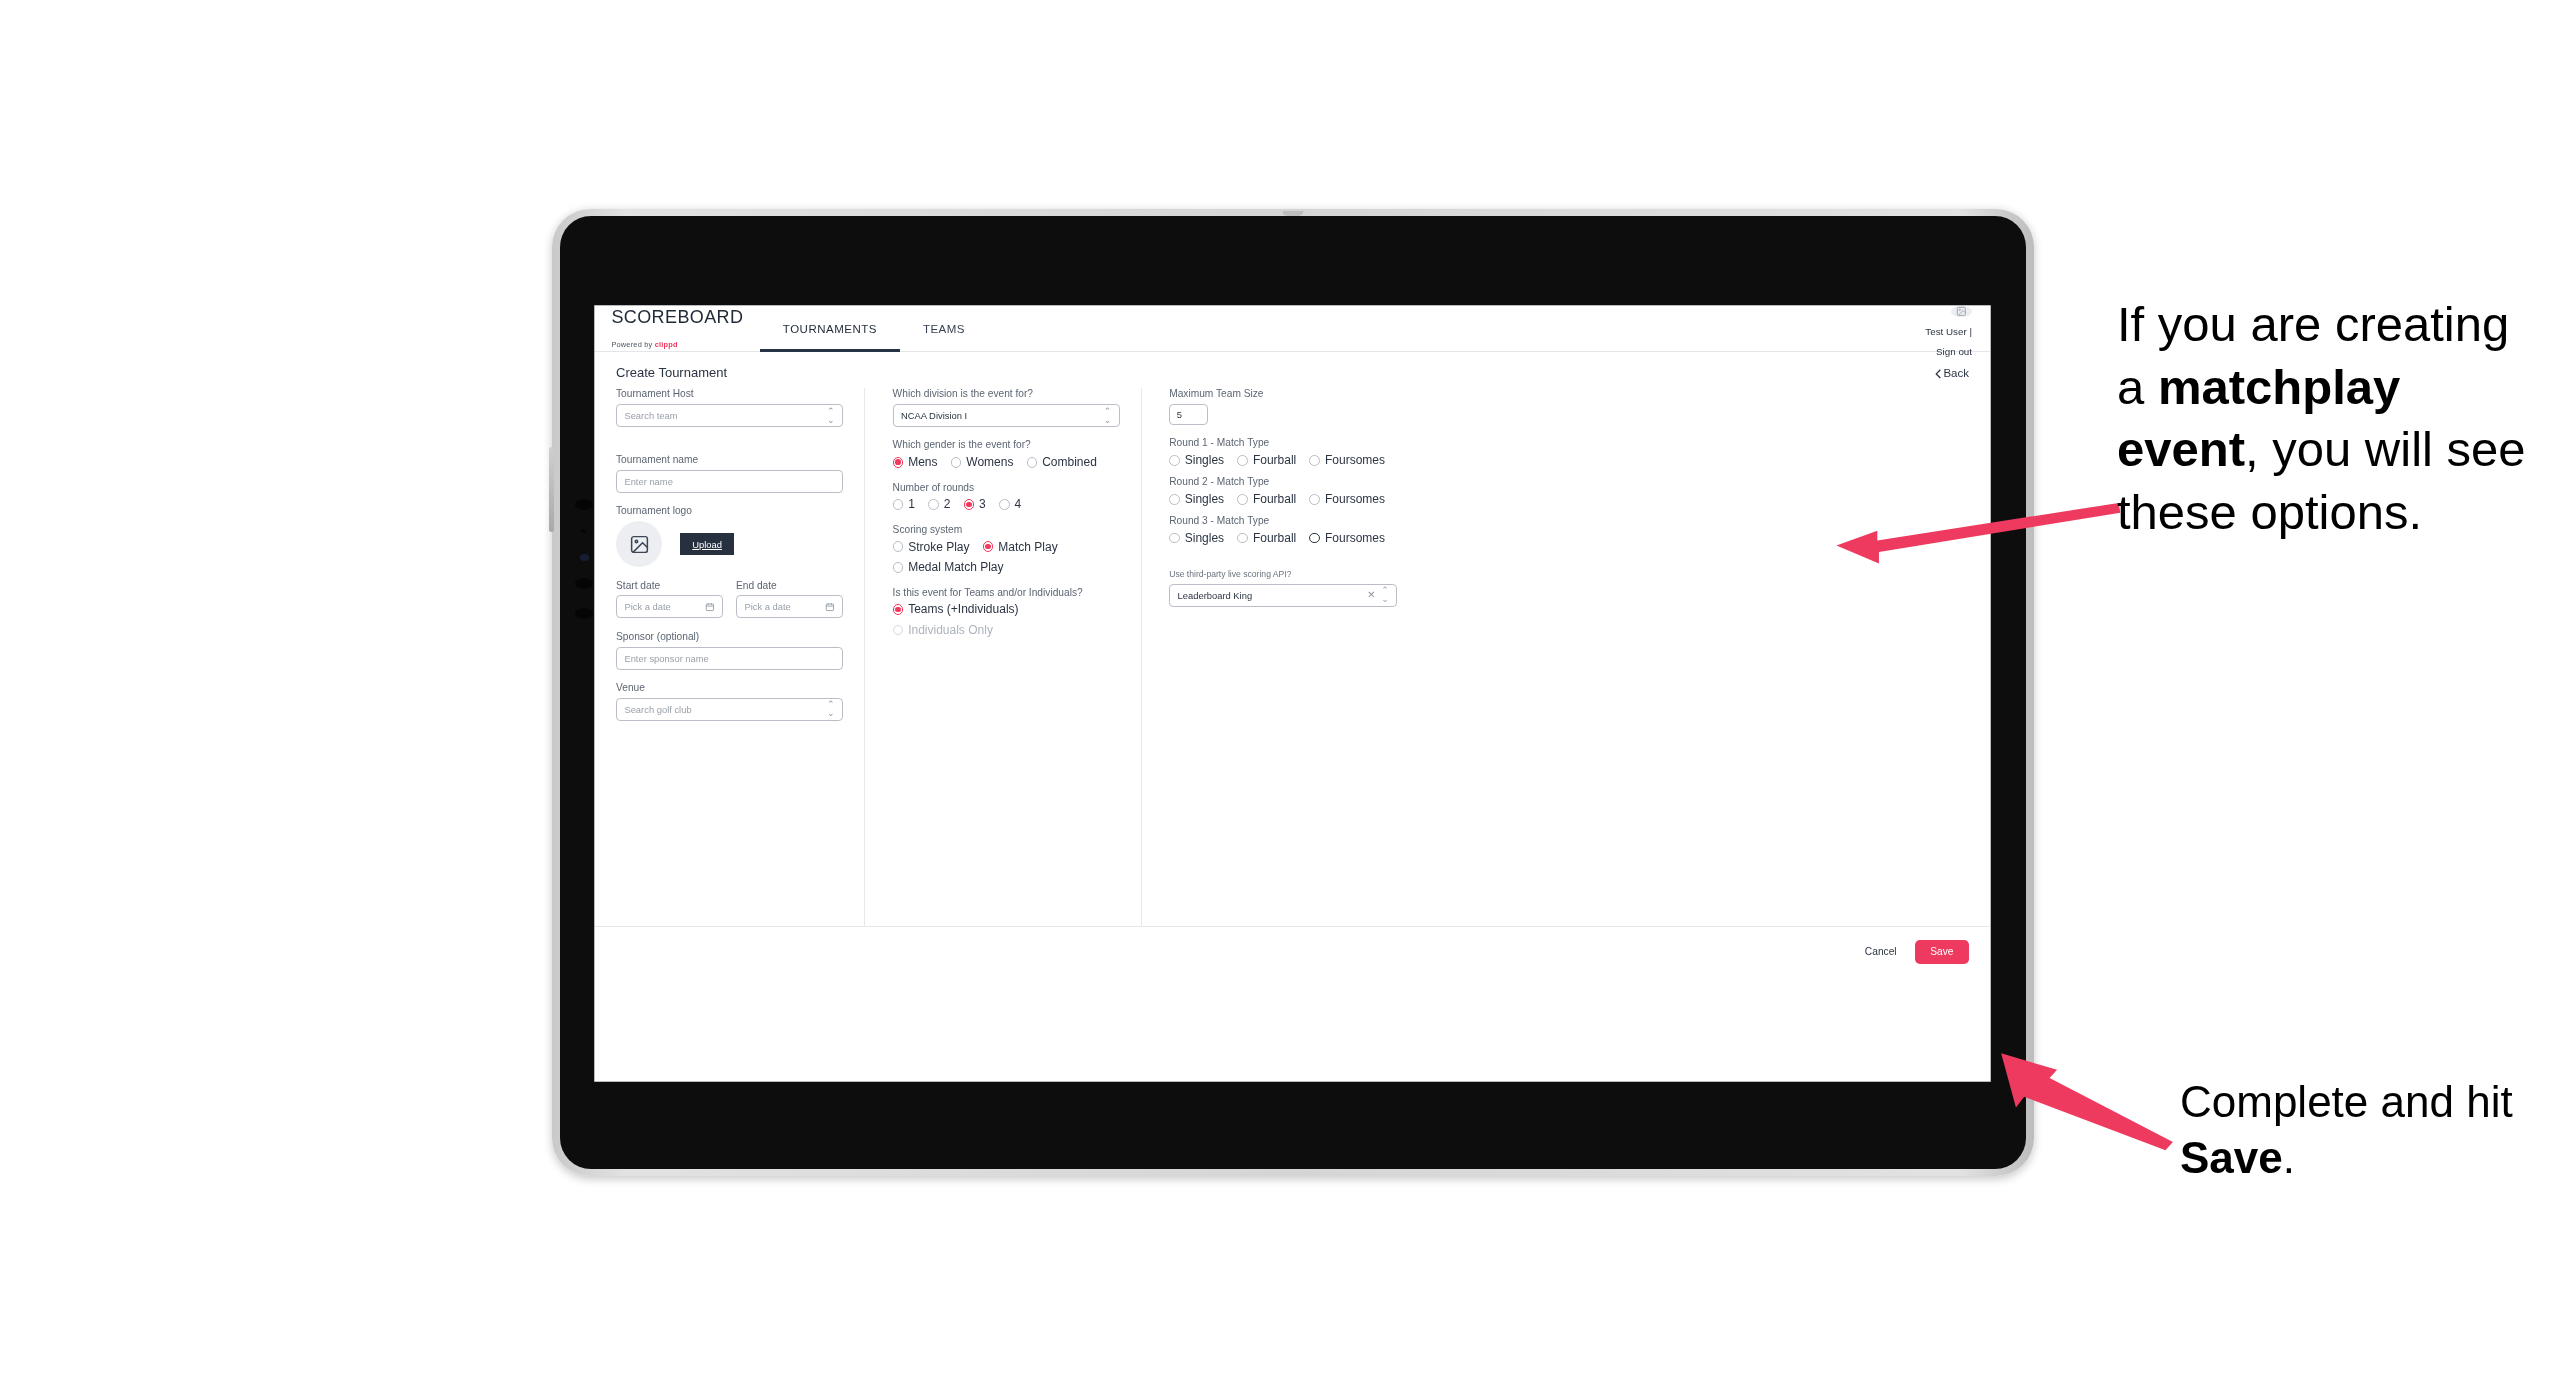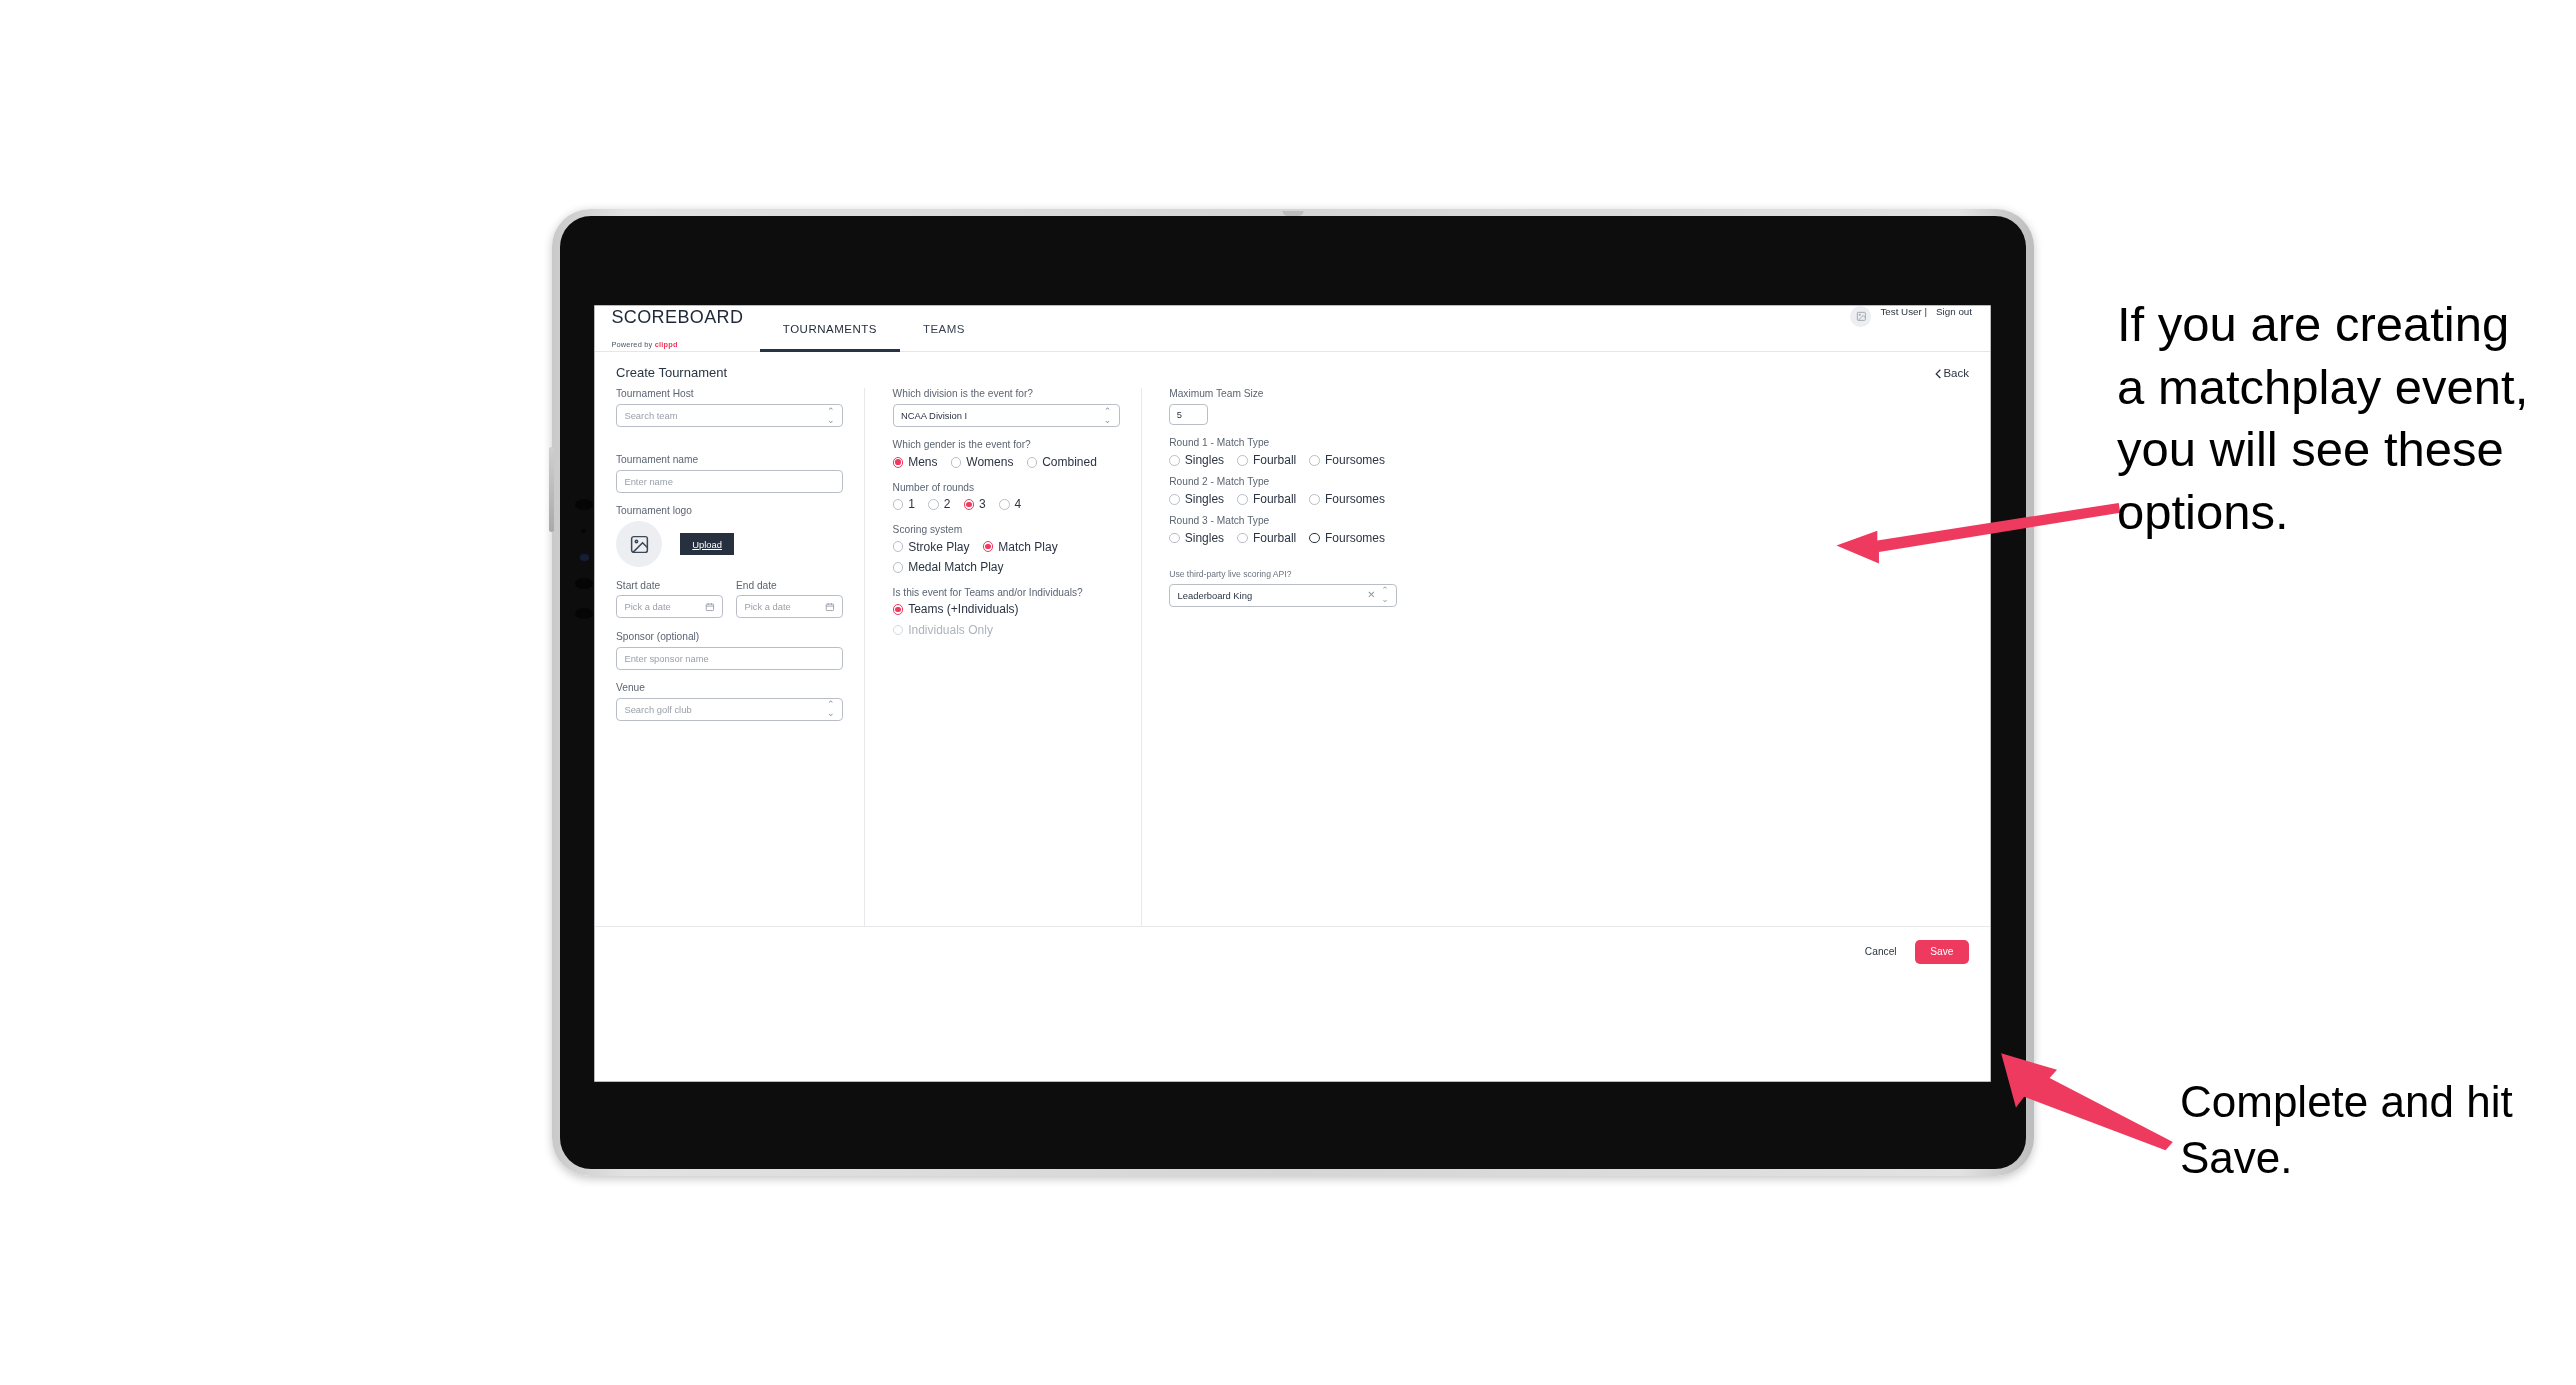--- a/index.html
+++ b/index.html
@@ -67,21 +67,21 @@
     display:flex; align-items:center; padding:0 23px;
     font-size:11.5px; letter-spacing:0.5px; color:#374151;
     position:relative; cursor:pointer;
   }
   .nav-tab.active { color:#1f2937; }
   .nav-tab.active::after {
     content:""; position:absolute; left:0; right:0; bottom:-0.8px;
     height:2.5px; background:#263246;
   }
   #header-spacer { flex:1; }
-  #user-area { display:flex; align-items:flex-start; gap:9px; padding-right:18px; }
+  #user-area { display:flex; align-items:flex-end; gap:9px; padding-right:18px;flex-direction:column; }
   #avatar {
     width:21px; height:21px; border-radius:50%;
     background:#eceef1; display:flex; align-items:center; justify-content:center;
   }
   #user-name { font-size:9.8px; color:#2b3443; }
   #sign-out { font-size:9.8px; color:#2b3443; cursor:pointer; }
 
   
   #page-title-row {
     display:flex; align-items:center; justify-content:space-between;
@@ -175,21 +175,21 @@
 
   
   .annotation {
     position:absolute;
     font-family:"Liberation Sans", sans-serif;
     color:#000;
     line-height:1.28;
   }
   #annotation-top { left:2117px; top:293px; width:426px; font-size:49px; }
   #annotation-bottom { left:2180px; top:1074px; width:377px; font-size:44px; }
-  .annotation b { font-weight:normal; }
+  .annotation b { font-weight:bold; }
 
   #arrow-top, #arrow-bottom { position:absolute; }
   #arrow-top { left:1828px; top:498px; }
   #arrow-bottom { left:1988px; top:1045px; }
 </style>
 </head>
 <body>
 
 <div id="tablet-frame">
   <div id="camera-dot"></div>

